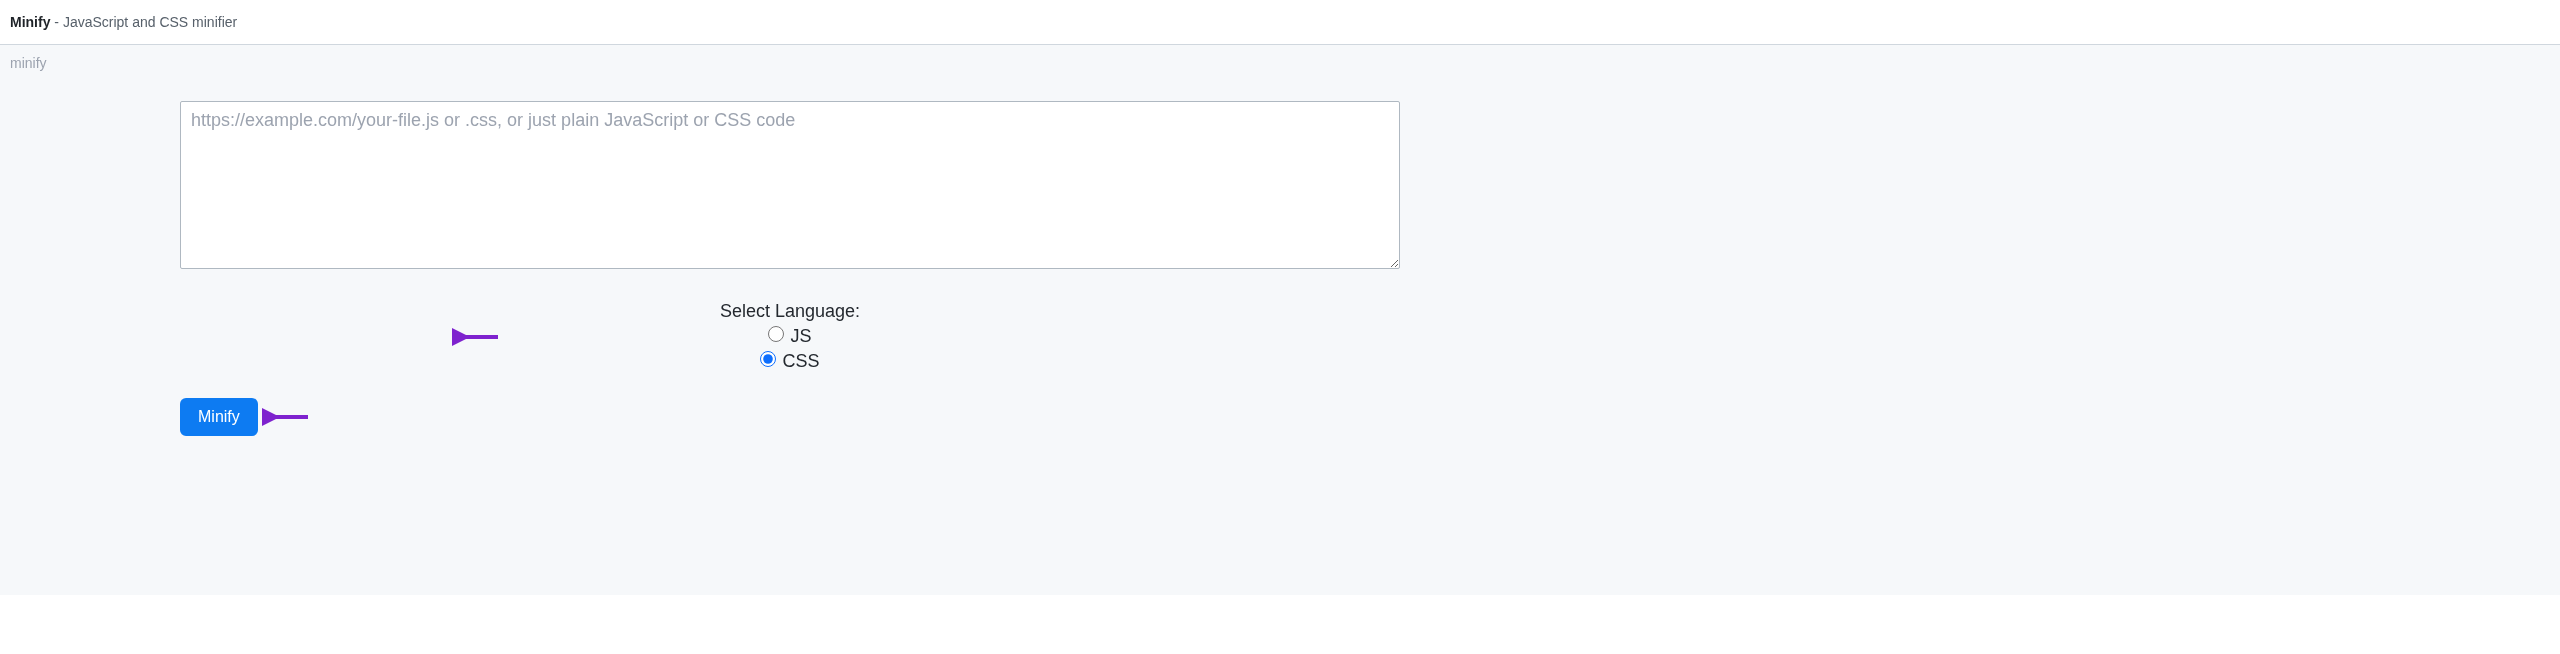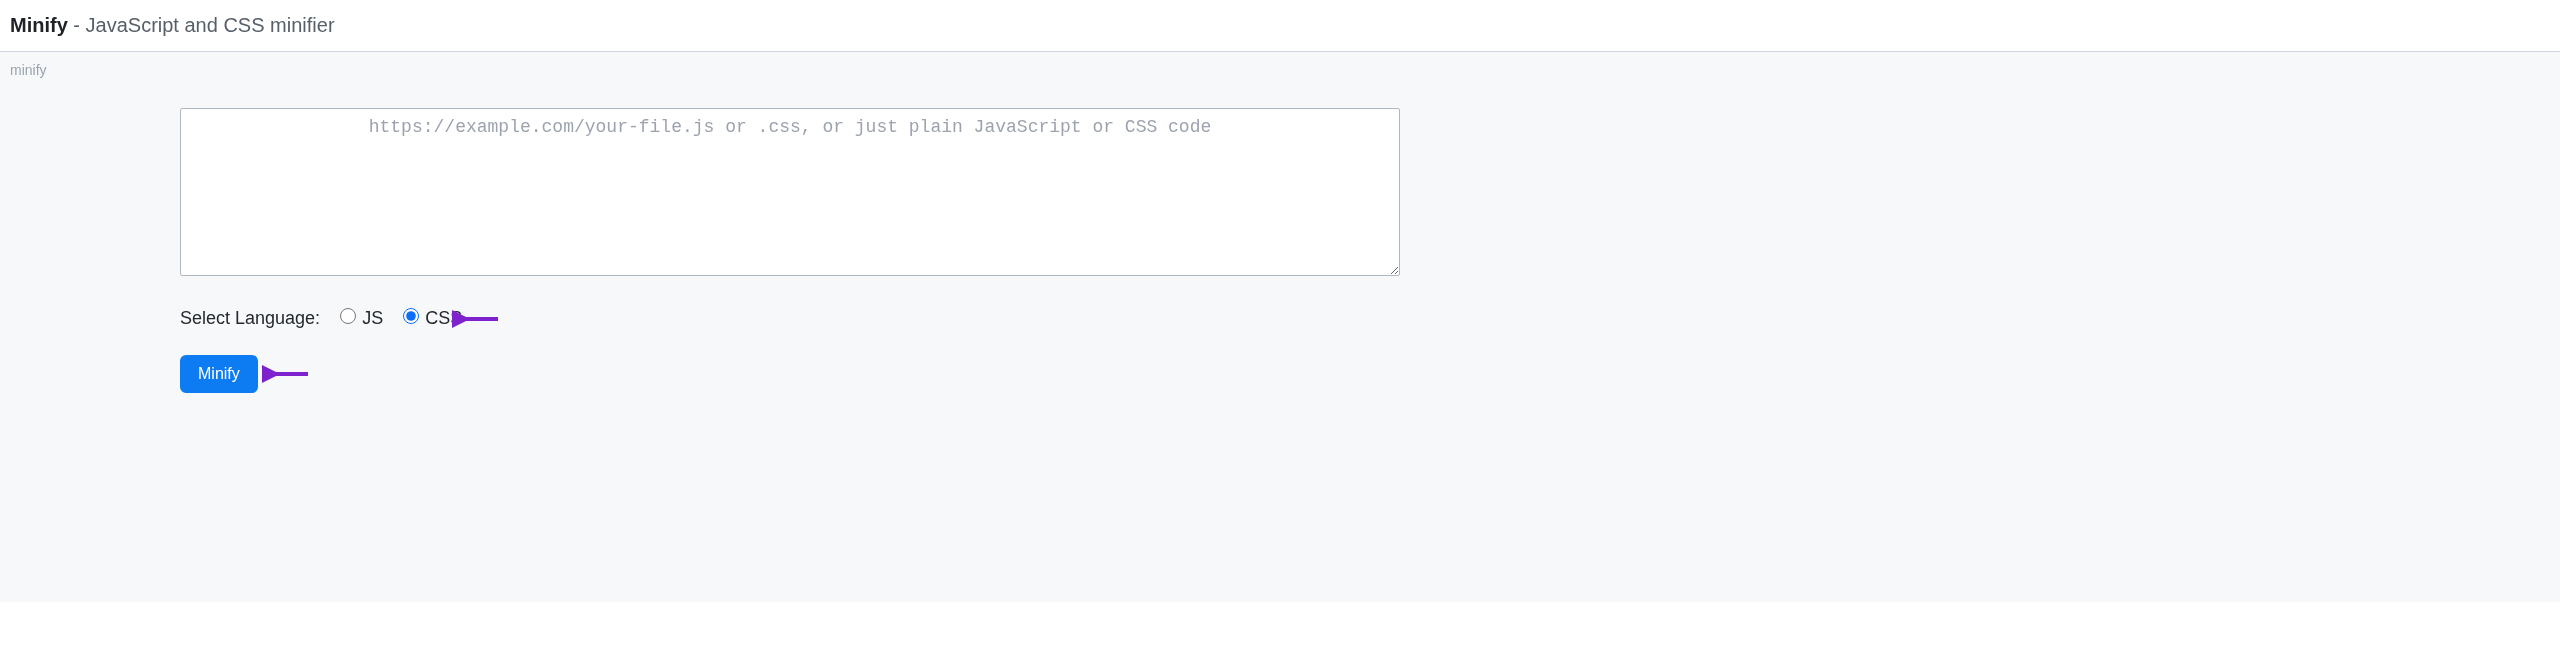--- a/index.html
+++ b/index.html
@@ -4,21 +4,21 @@
   <style>
     * { box-sizing: border-box; margin: 0; padding: 0; }
     body {
       font-family: -apple-system, BlinkMacSystemFont, "Segoe UI", Helvetica, Arial, sans-serif;
       background: #fff;
       color: #24292f;
     }
     .header {
       padding: 14px 24px 14px 10px;
       border-bottom: 1px solid #d0d7de;
-      font-size: 20px;
+      font-size: 14px;
       background: #ffffff;
     }
     .header .bold { font-weight: 700; color: #1f2328; }
     .header .sub { font-weight: 400; color: #57606a; }
     .subheader-region {
       background: #f6f8fa;
       min-height: 550px;
     }
     .breadcrumb {
       padding: 10px 10px;
@@ -32,33 +32,33 @@
     }
     .code-textarea {
       width: 100%;
       height: 168px;
       padding: 8px 10px;
       font-size: 18px;
       color: #333;
       border: 1px solid #afb8c1;
       border-radius: 2px;
       resize: both;
-      font-family: Liberation Mono, monospace;
+      font-family: Liberation Sans, sans-serif;
       background: #fff;
-      text-align: center;
     }
     .code-textarea::placeholder { color: #9ca3af; }
     .lang-row {
       margin-top: 28px;
       display: flex;
       align-items: center;
-      gap: 20px;
+      gap: 4px;
       font-size: 18px;
       color: #24292f;
       position: relative;
+      flex-direction: column;
     }
     .lang-row label {
       display: inline-flex;
       align-items: flex-start;
       gap: 6px;
       cursor: pointer;
     }
     .lang-row input[type="radio"] {
       width: 16px;
       height: 16px;

